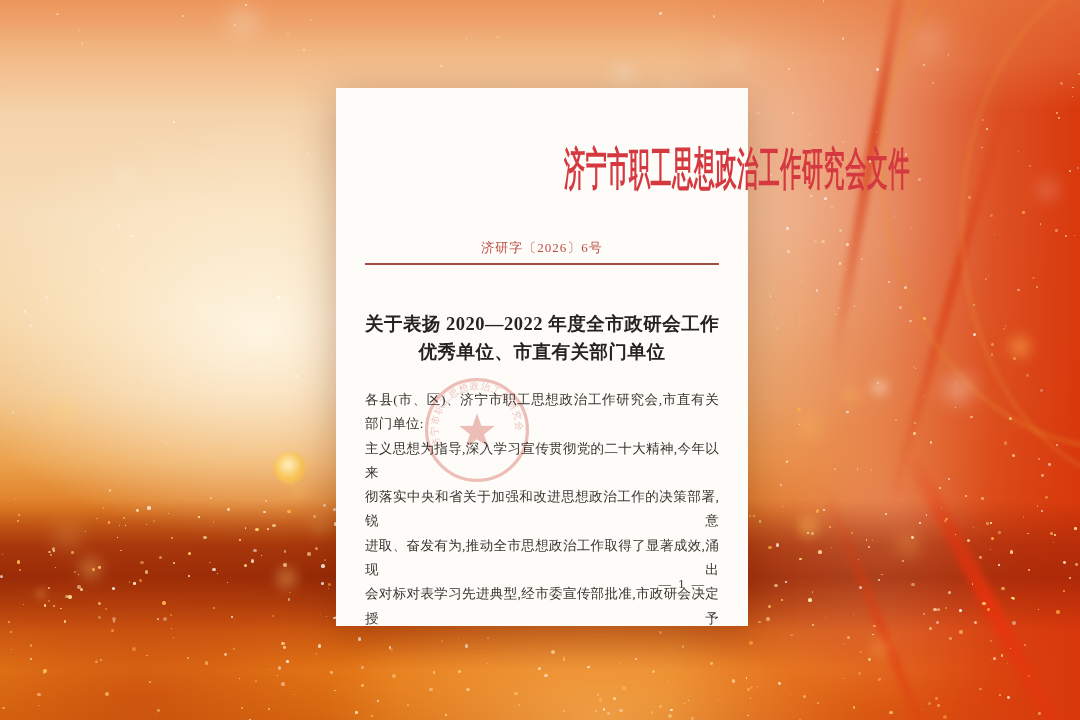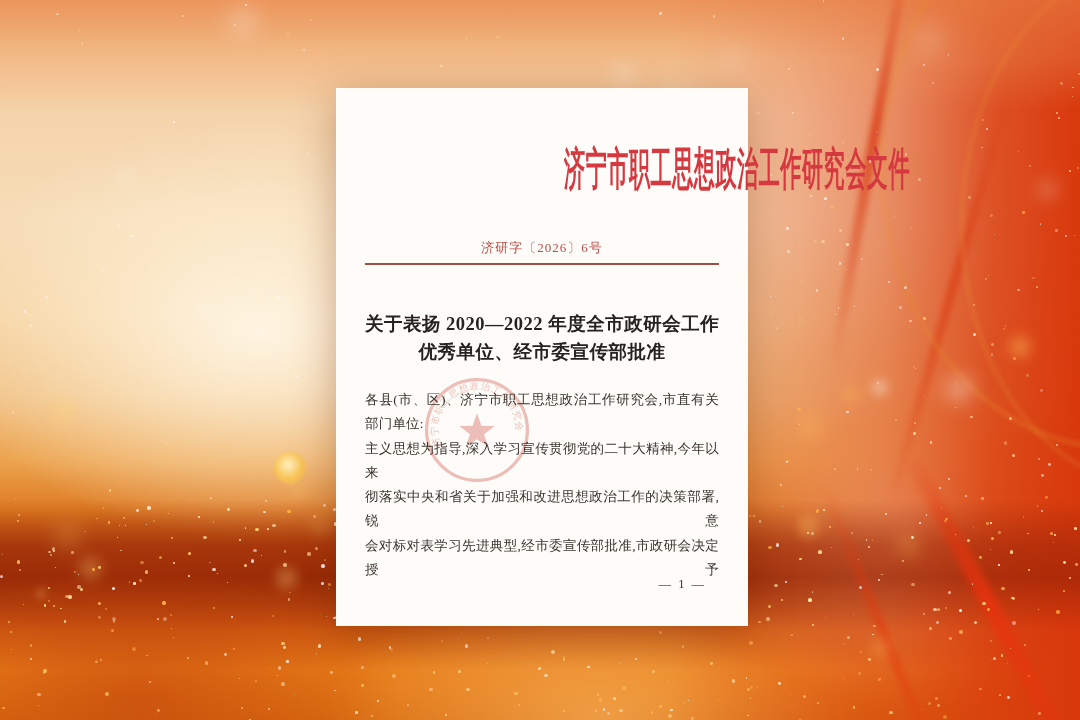--- a/index.html
+++ b/index.html
@@ -781,38 +781,39 @@
       <div class="sparkle-dot" style="left: 1002.61px; top: 327.79px; width: 2.2939px; height: 2.2939px; background: rgb(255, 179, 71); opacity: 0.485809;"></div>
       <div class="sparkle-dot" style="left: 823.975px; top: 197.357px; width: 3.0267px; height: 3.0267px; background: rgb(255, 255, 255); opacity: 0.680507;"></div>
     </div>
 
   <div class="paper">
     <div class="header-title">济宁市职工思想政治工作研究会文件</div>
     <div class="doc-number">济研字〔2026〕6号</div>
     <div class="red-rule"></div>
     <div class="doc-title">
         <div>关于表扬 2020—2022 年度全市政研会工作</div>
-        <div>优秀单位、经市委宣传部批准</div>
+        <div>优秀单位、市直有关部门单位</div>
       </div>
 
     <svg class="seal" viewBox="0 0 120 120">
       <defs>
         <path id="seal-arc" d="M 24 80 A 42 42 0 1 1 96 80" fill="none"></path>
       </defs>
       <circle cx="60" cy="60" r="54" fill="none" stroke="currentColor" stroke-width="3.5"></circle>
       <path d="M60,42 L64.7,55.5 L79,55.8 L67.6,64.5 L71.8,78.2 L60,70 L48.2,78.2 L52.4,64.5 L41,55.8 L55.3,55.5 Z" fill="currentColor"></path>
       <text font-size="10" fill="currentColor" letter-spacing="1">
         <textPath id="seal-text" href="#seal-arc" startOffset="4">济宁市职工思想政治工作研究会</textPath>
       </text>
     </svg>
 
     <div class="body-text">
       <div class="salutation">各县(市、区)、济宁市职工思想政治工作研究会,市直有关部门单位:</div>
       <div>
           <div class="body-line">主义思想为指导,深入学习宣传贯彻党的二十大精神,今年以来</div>
           <div class="body-line">彻落实中央和省关于加强和改进思想政治工作的决策部署,锐意</div>
+          <div class="body-line">进取、奋发有为,推动全市思想政治工作取得了显著成效,涌现出</div>
           <div class="body-line">会对标对表学习先进典型,经市委宣传部批准,市政研会决定授予</div>
         </div>
     </div>
 
     <div class="page-number">— 1 —</div>
   </div>
 </div>
 
 </body></html>

